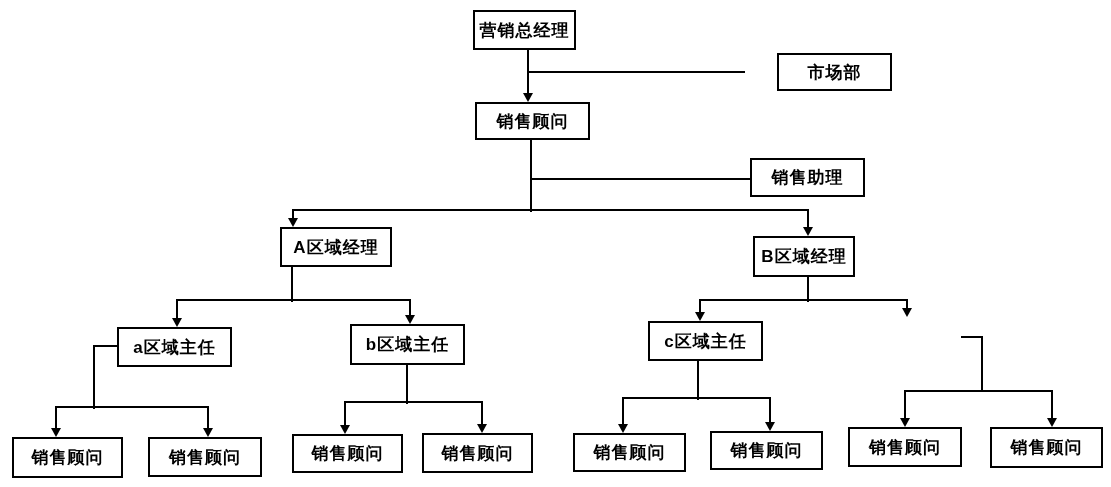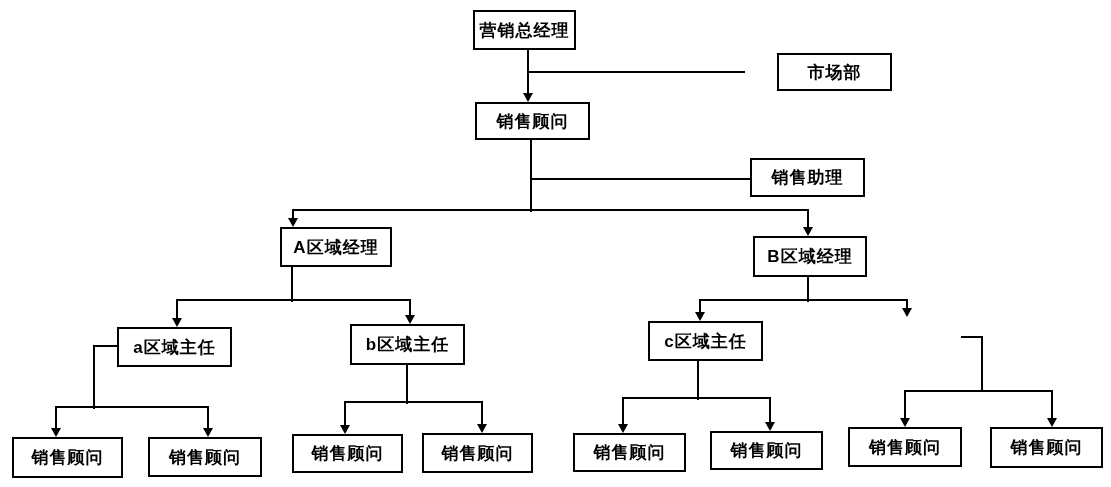--- a/index.html
+++ b/index.html
@@ -99,21 +99,21 @@
   <div class="vline" style="left:904px;top:390px;height:29px;"></div>
   <div class="arr" style="left:900px;top:418px;"></div>
   <div class="vline" style="left:1051px;top:390px;height:29px;"></div>
   <div class="arr" style="left:1047px;top:418px;"></div>
 
   <div class="node" style="left:473px;top:10px;width:103px;height:40px;">营销总经理</div>
   <div class="node" style="left:777px;top:53px;width:115px;height:38px;">市场部</div>
   <div class="node" style="left:475px;top:102px;width:115px;height:38px;">销售顾问</div>
   <div class="node" style="left:750px;top:158px;width:115px;height:39px;">销售助理</div>
   <div class="node" style="left:243px;top:227px;width:112px;height:40px;margin-left:37px;">A区域经理</div>
-  <div class="node" style="left:753px;top:236px;width:114px;height:41px;">B区域经理</div>
+  <div class="node" style="left:753px;top:236px;width:102px;height:41px;">B区域经理</div>
   <div class="node" style="left:117px;top:327px;width:115px;height:40px;">a区域主任</div>
   <div class="node" style="left:350px;top:324px;width:115px;height:41px;">b区域主任</div>
   <div class="node" style="left:648px;top:321px;width:115px;height:40px;">c区域主任</div>
 
   <div class="node" style="left:12px;top:437px;width:111px;height:41px;">销售顾问</div>
   <div class="node" style="left:148px;top:437px;width:114px;height:40px;">销售顾问</div>
   <div class="node" style="left:292px;top:434px;width:111px;height:39px;">销售顾问</div>
   <div class="node" style="left:422px;top:433px;width:111px;height:40px;">销售顾问</div>
   <div class="node" style="left:573px;top:433px;width:113px;height:39px;">销售顾问</div>
   <div class="node" style="left:710px;top:431px;width:113px;height:39px;">销售顾问</div>

